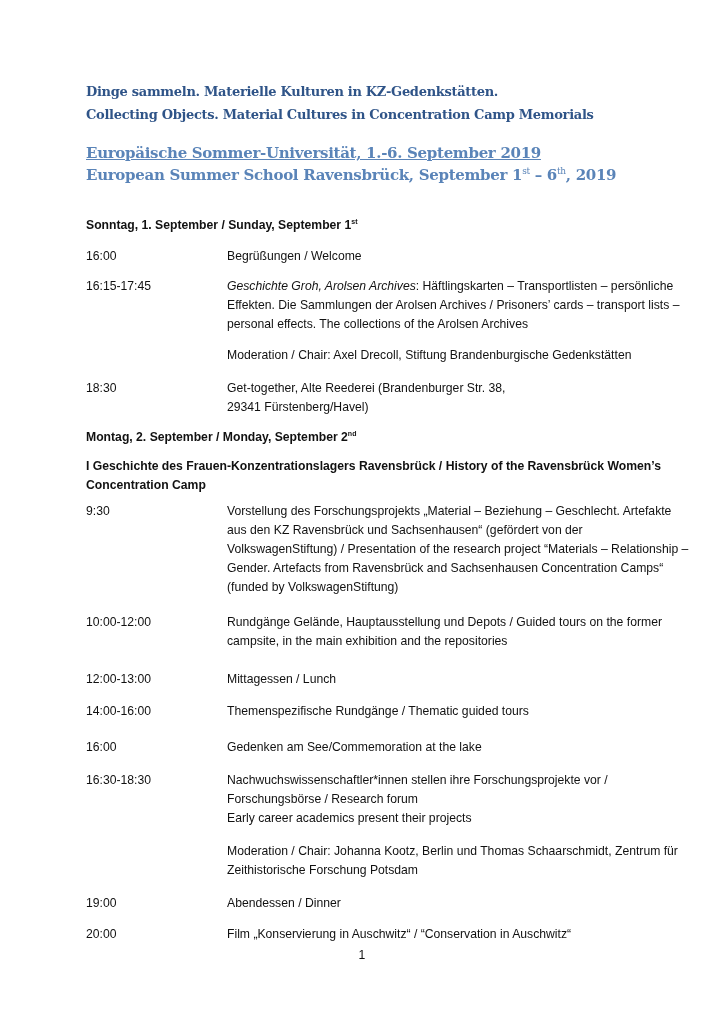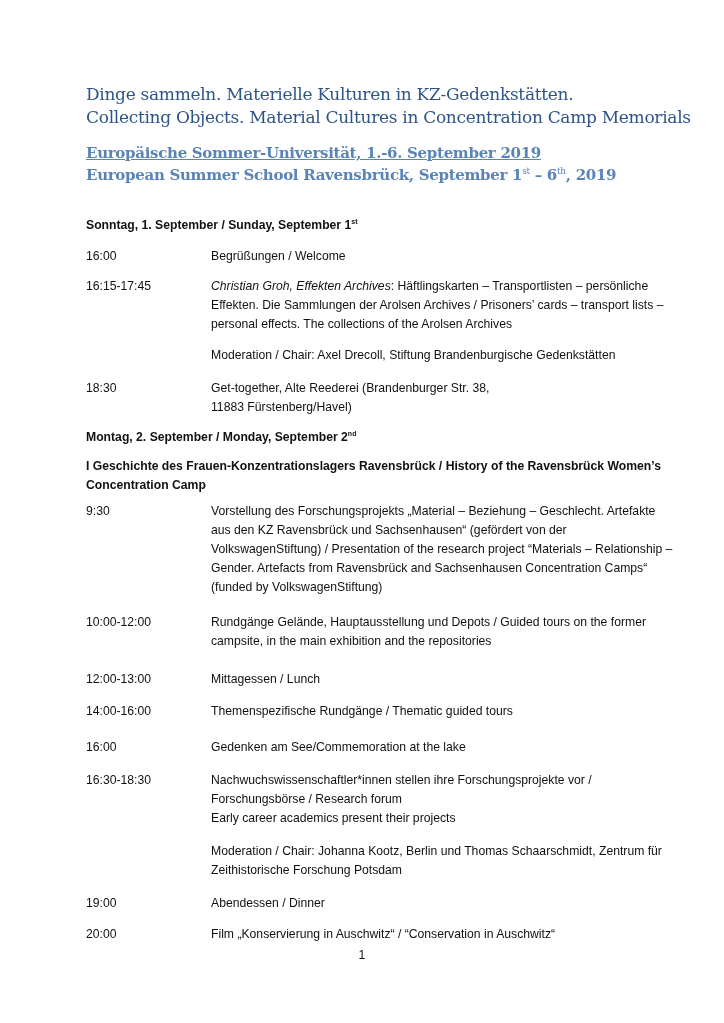--- a/index.html
+++ b/index.html
@@ -1,27 +1,27 @@
 <!DOCTYPE html>
 <html><head>
 <meta charset="utf-8">
 <style>
   html, body { margin: 0; padding: 0; background: #ffffff; }
   body { width: 724px; height: 1023px; position: relative; overflow: hidden;
          font-family: "Liberation Sans", sans-serif; color: #111; }
   .title { position: absolute; left: 86px; font-family: "DejaVu Serif", serif;
-           font-weight: normal; color: #2f5488; font-size: 17px; letter-spacing: -0.3px; white-space: nowrap; }
+           font-weight: bold; color: #2f5488; font-size: 13px; letter-spacing: -0.3px; white-space: nowrap; }
   .subtitle { position: absolute; left: 86px; font-family: "DejaVu Serif", serif;
            font-weight: bold; color: #5a84b8; font-size: 15px; letter-spacing: -0.3px; white-space: nowrap; }
   .subtitle sup { font-size: 9px; font-weight: normal; }
   .dayhead { position: absolute; left: 86px; font-weight: bold; font-size: 12.2px; white-space: nowrap; }
   .dayhead sup { font-size: 7px; }
   .row { position: absolute; left: 86px; font-size: 12.2px; line-height: 19px; width: 590px; }
   .time { position: absolute; left: 0; top: 0; width: 128px; }
-  .desc { position: absolute; left: 125px; top: 0; width: 462px; }
+  .desc { position: absolute; left: 141px; top: 0; width: 462px; }
   .desc i { font-style: italic; }
   .pagenum { position: absolute; left: 0; width: 724px; text-align: center; top: 948px; font-size: 12.2px; }
 </style>
 </head>
 <body>
 
 <div>
 
   <div class="title" style="top:84px;">Dinge sammeln. Materielle Kulturen in KZ-Gedenkstätten.</div>
   <div class="title" style="top:107px;">Collecting Objects. Material Cultures in Concentration Camp Memorials</div>
@@ -31,32 +31,32 @@
 
   <div class="dayhead" style="top:218px;"><span>Sonntag, 1. September / Sunday, September 1</span><sup>st</sup></div>
 
   <div class="row" style="top:247px;">
     <div class="time">16:00</div>
     <div class="desc">Begrüßungen / Welcome</div>
   </div>
 
   <div class="row" style="top:277px;">
     <div class="time">16:15-17:45</div>
-    <div class="desc"><i>Christian Groh, Effekten Archives</i><span>:  Häftlingskarten – Transportlisten – persönliche Effekten. Die Sammlungen der Arolsen Archives / Prisoners’ cards – transport lists – personal effects. The collections of the Arolsen Archives</span></div>
+    <div class="desc"><i>Geschichte Groh, Arolsen Archives</i><span>:  Häftlingskarten – Transportlisten – persönliche Effekten. Die Sammlungen der Arolsen Archives / Prisoners’ cards – transport lists – personal effects. The collections of the Arolsen Archives</span></div>
   </div>
 
   <div class="row" style="top:346px;">
     <div class="desc">Moderation / Chair: Axel Drecoll, Stiftung Brandenburgische Gedenkstätten</div>
   </div>
 
   <div class="row" style="top:379px;">
     <div class="time">18:30</div>
     <div class="desc">
       <div>Get-together, Alte Reederei (Brandenburger Str. 38,</div>
-      <div>11883 Fürstenberg/Havel)</div>
+      <div>29341 Fürstenberg/Havel)</div>
     </div>
   </div>
 
   <div class="dayhead" style="top:430px;"><span>Montag, 2. September / Monday, September 2</span><sup>nd</sup></div>
   <div class="row" style="top:449px; font-weight:bold; width:590px;margin-top:8px;">I Geschichte des Frauen-Konzentrationslagers Ravensbrück / History of the Ravensbrück Women’s Concentration Camp</div>
 
   <div class="row" style="top:502px;">
     <div class="time">9:30</div>
     <div class="desc">Vorstellung des Forschungsprojekts  „Material – Beziehung – Geschlecht. Artefakte aus den KZ Ravensbrück und Sachsenhausen“ (gefördert von der VolkswagenStiftung) / Presentation of the research project “Materials – Relationship – Gender. Artefacts from Ravensbrück and Sachsenhausen Concentration Camps“ (funded by VolkswagenStiftung)</div>
   </div>

